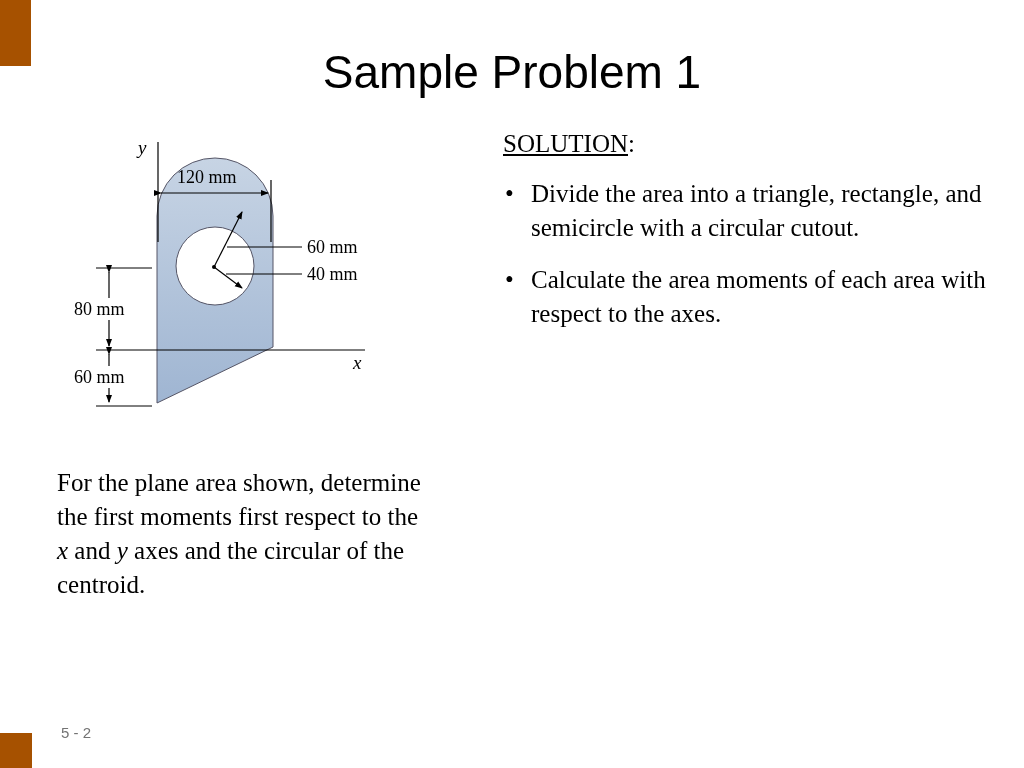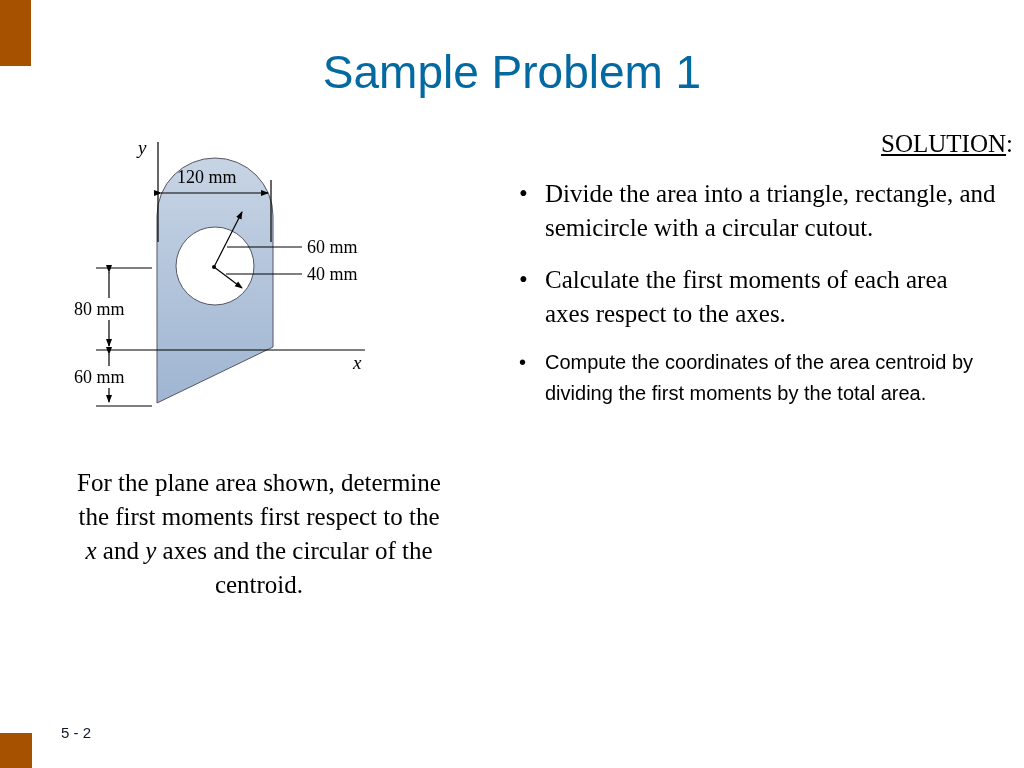--- a/index.html
+++ b/index.html
@@ -1,26 +1,26 @@
 <!DOCTYPE html>
 <html><head>
 <meta charset="utf-8">
 <style>
   html, body { margin:0; padding:0; }
   body { width:1024px; height:768px; background:#ffffff; position:relative; overflow:hidden; font-family:"Liberation Serif", serif; color:#000; }
   .accent-top { position:absolute; left:0; top:0; width:31px; height:66px; background:#a65100; }
   .accent-bottom { position:absolute; left:0; top:733px; width:32px; height:35px; background:#a65100; }
-  .page-num { position:absolute; left:61px; top:724px; font-family:"Liberation Sans", sans-serif; font-size:15px; color:#0f172a; }
-  .title { position:absolute; left:0; width:1024px; top:44px; text-align:center; font-family:"Liberation Sans", sans-serif; font-size:46px; line-height:56px; color:#0369a1; }
+  .page-num { position:absolute; left:61px; top:724px; font-family:"Liberation Sans", sans-serif; font-size:15px; color:#737373; }
+  .title { position:absolute; left:0; width:1024px; top:44px; text-align:center; font-family:"Liberation Sans", sans-serif; font-size:46px; line-height:56px; color:#000000; }
   .figure { position:absolute; left:60px; top:130px; width:330px; height:290px; }
-  .problem { position:absolute; left:44px; top:466px; width:430px; font-size:25px; line-height:34px;text-align:center; }
+  .problem { position:absolute; left:57px; top:466px; width:430px; font-size:25px; line-height:34px; }
   .solution { position:absolute; left:503px; top:127px; width:510px; }
-  .sol-head { font-size:25px; line-height:34px; margin-bottom:16px;text-align:right; }
+  .sol-head { font-size:25px; line-height:34px; margin-bottom:16px; }
   .sol-head u { text-decoration:underline; }
-  ul.bullets { list-style:none; margin:16px; padding:0; }
+  ul.bullets { list-style:none; margin:2px; padding:0; }
   ul.bullets li { position:relative; padding-left:26px; font-size:25px; line-height:34px; margin-bottom:18px; }
   ul.bullets li::before { content:"•"; position:absolute; left:0; top:0; }
   ul.bullets li.sans { font-family:"Liberation Sans", sans-serif; font-size:20px; line-height:31px; margin-top:-2px; }
   .ax { font-style:italic; }
 </style>
 </head>
 <body>
 
 <div class="accent-top"></div>
 <div class="accent-bottom"></div>
@@ -77,16 +77,15 @@
   <div>For the plane area shown, determine</div>
   <div>the first moments first respect to the</div>
   <div><i>x</i><span style="white-space:pre"> and </span><i>y</i><span style="white-space:pre"> axes and the circular of the</span></div>
   <div>centroid.</div>
 </div>
 
 <div class="solution">
   <div class="sol-head"><u>SOLUTION</u><span>:</span></div>
   <ul class="bullets">
     <li>Divide the area into a triangle, rectangle, and semicircle with a circular cutout.</li>
-    <li>Calculate the first moments of each area axes respect to the axes.</li>
-    <li class="sans">Compute the coordinates of the area centroid by dividing the first moments by the total area.</li>
+    <li>Calculate the area moments of each area with respect to the axes.</li>
   </ul>
 </div>
 
 </body></html>

